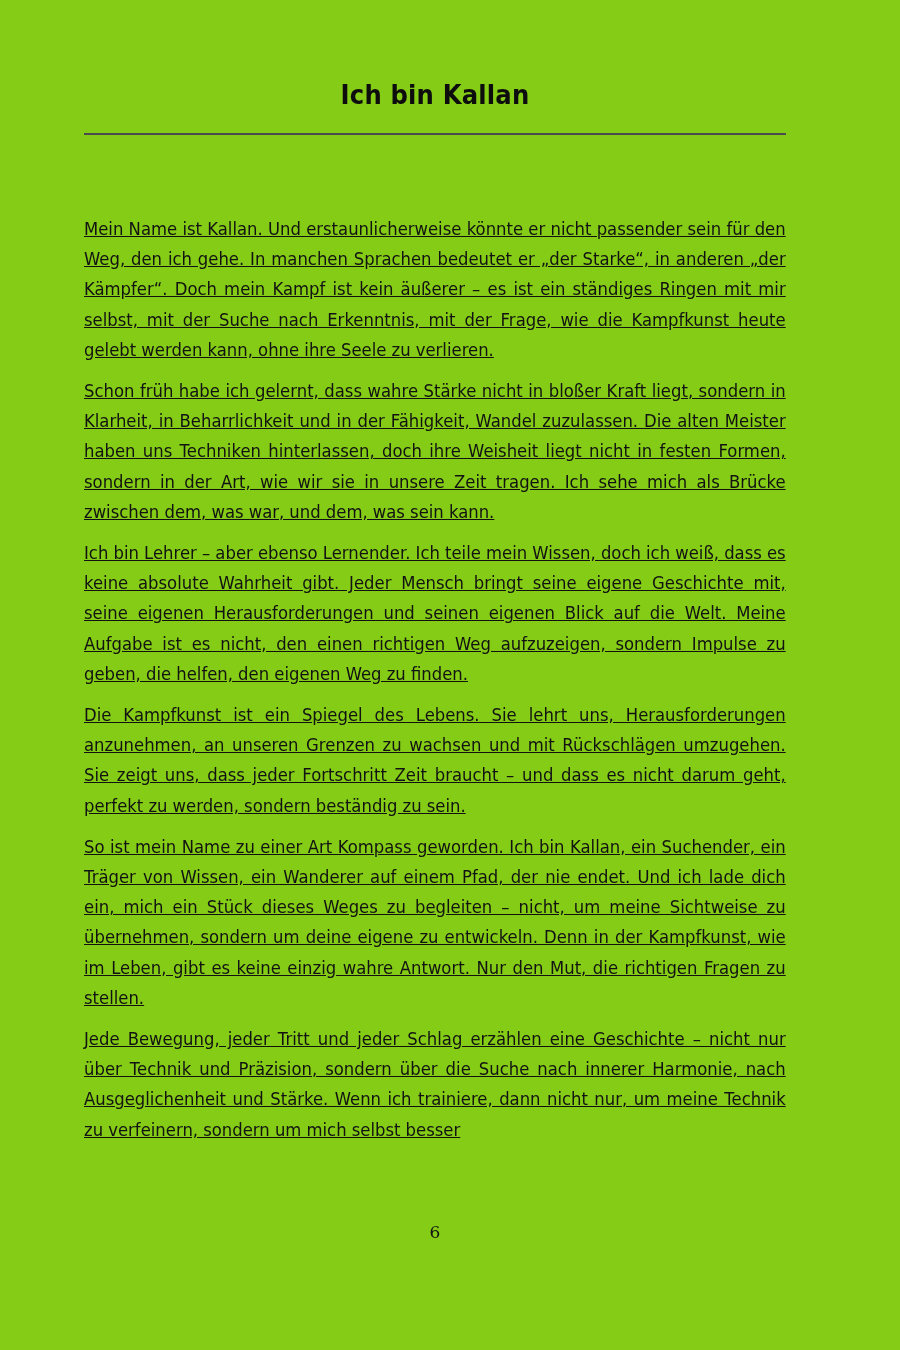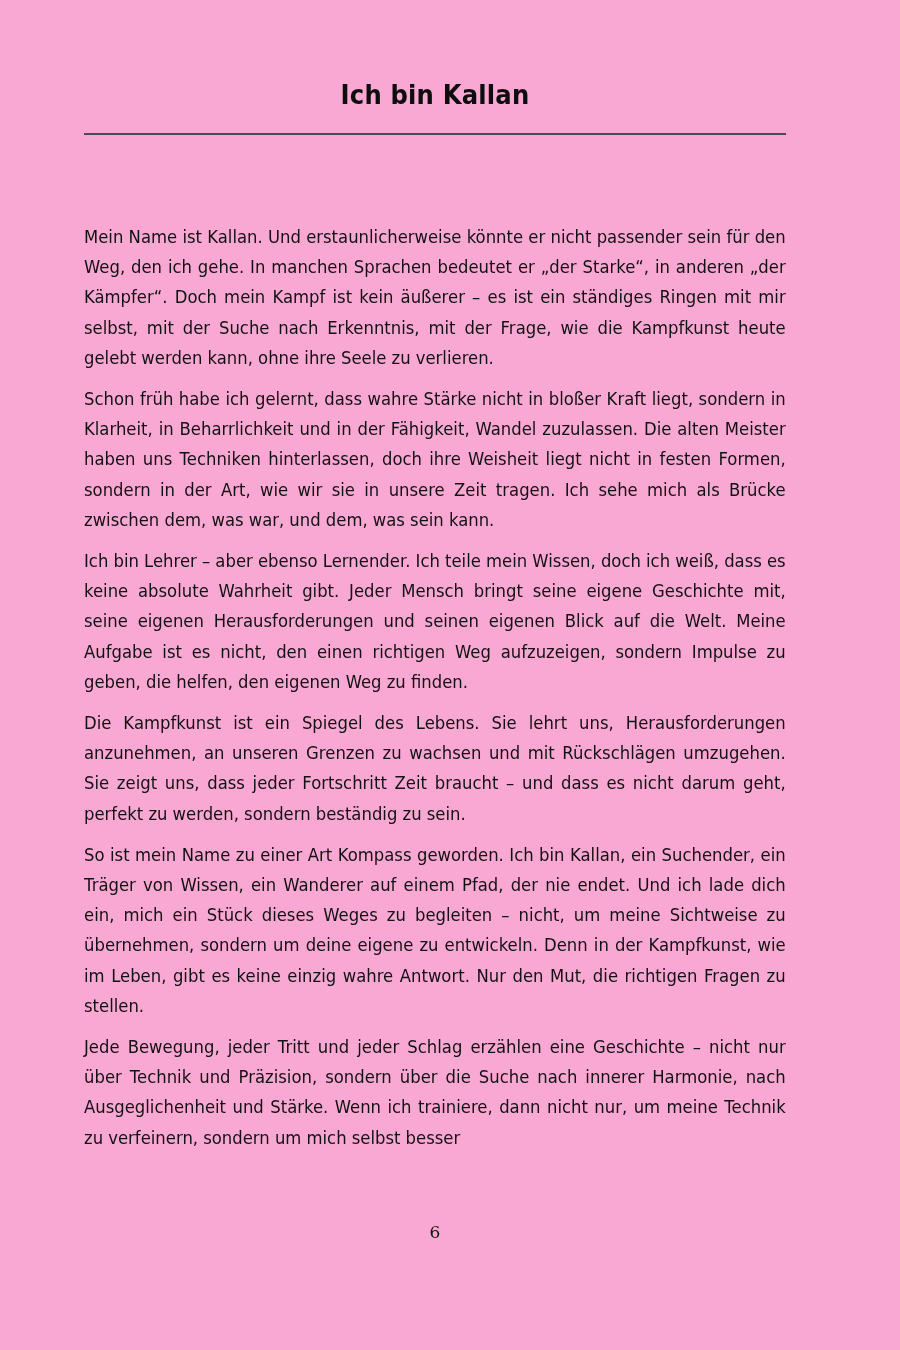--- a/index.html
+++ b/index.html
@@ -5,21 +5,21 @@
   html, body {
     margin: 0;
     padding: 0;
     background: #ffffff;
   }
 
   .page {
     position: relative;
     width: 900px;
     height: 1350px;
-    background: #f9a8d4;
+    background: #84cc16;
     box-sizing: border-box;
     overflow: hidden;
     font-family: "DejaVu Sans", "Liberation Sans", sans-serif;
     color: #111111;
   }
 
   
   .chapter-header {
     position: absolute;
     left: 84px;
@@ -49,22 +49,23 @@
     width: 702px;
     position: absolute;
     left: 0;
     top: 55px;
   }
 
   
   .text-column {
     position: absolute;
     left: 84px;
-    top: 222px;
+    top: 214px;
     width: 702px;
+    text-decoration: underline;
   }
 
   .body-paragraph {
     margin: 0 0 11px 0;
     padding: 0;
     text-align: justify;
     text-justify: inter-word;
     font-family: "DejaVu Sans", "Liberation Sans", sans-serif;
     font-size: 18.4px;
     line-height: 30.2px;

